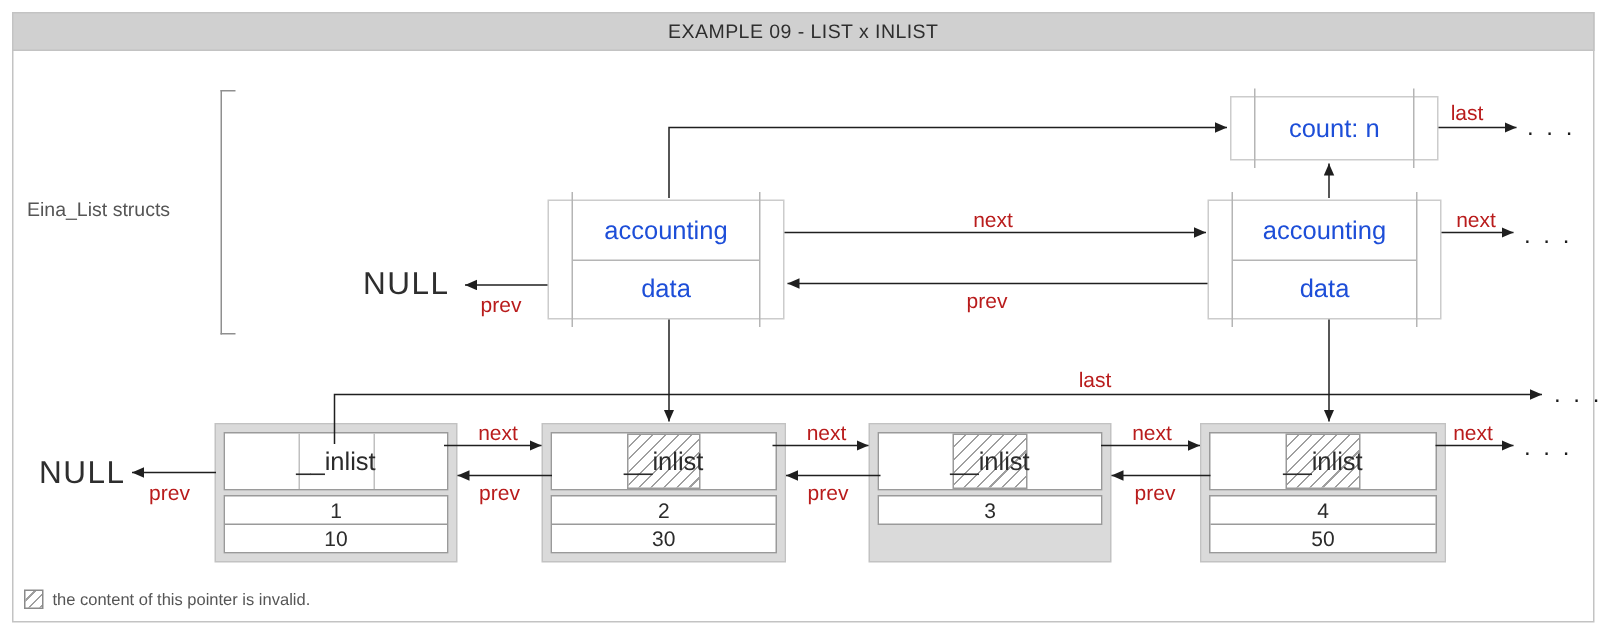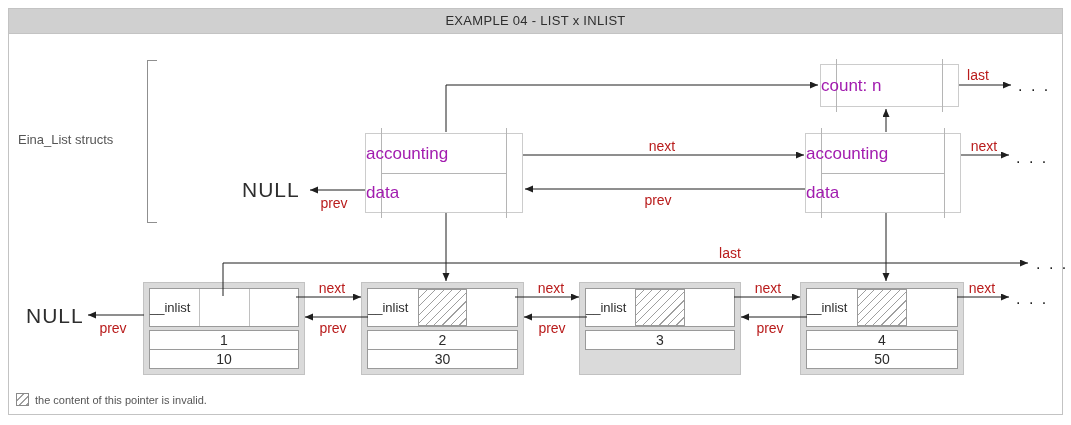--- a/index.html
+++ b/index.html
@@ -14,43 +14,43 @@
     font-size:13px;color:#2e2e2e;letter-spacing:.3px;}
   
   .bracket{position:absolute;left:147px;top:60px;width:10px;height:163px;box-sizing:border-box;
     border-left:1px solid #8f8f8f;border-top:1px solid #8f8f8f;border-bottom:1px solid #8f8f8f;}
   .bracket-label{position:absolute;left:18px;top:132px;width:120px;height:16px;
     font-size:13px;color:#555;text-align:left;white-space:nowrap;}
   
   .objbox{position:absolute;box-sizing:border-box;border:1px solid #cccccc;background:#ffffff;}
   .inner-lines{position:absolute;left:15px;right:15px;top:-6px;bottom:-6px;
     border-left:1px solid #b5b5b5;border-right:1px solid #b5b5b5;pointer-events:none;}
-  .obj-row{position:relative;text-align:left;font-size:17px;color:#a21caf;}
+  .obj-row{position:relative;text-align:center;font-size:17px;color:#1d4ed8;}
   .obj-divider{position:absolute;left:16px;right:16px;top:39px;height:0;border-top:1px solid #b5b5b5;}
   .count-box{left:820px;top:64px;width:139px;height:43px;}
   .count-box .obj-row{line-height:41px;}
   .abox1{left:365px;top:133px;width:158px;height:80px;}
   .abox2{left:805px;top:133px;width:156px;height:80px;}
   .abox1 .obj-row,.abox2 .obj-row{line-height:39px;height:39px;}
   
   .null-label{position:absolute;font-size:21px;color:#2e2e2e;letter-spacing:1px;white-space:nowrap;}
   
   .conn-label{position:absolute;transform:translateX(-50%);font-size:14px;color:#b91c1c;white-space:nowrap;}
   .dots{position:absolute;font-size:16px;color:#1a1a1a;letter-spacing:2px;white-space:nowrap;line-height:16px;}
   
   .ibox{position:absolute;top:283px;height:91px;box-sizing:border-box;background:#dadada;
     border:5px solid #dadada;outline:1px solid #c2c2c2;}
   .icell-top{position:relative;height:39px;background:#ffffff;border:1px solid #9a9a9a;box-sizing:border-box;}
   .subline-l{position:absolute;left:33.3%;top:0;bottom:0;width:0;border-left:1px solid #c0c0c0;}
   .subline-r{position:absolute;left:66.6%;top:0;bottom:0;width:0;border-left:1px solid #c0c0c0;}
   .hatch{position:absolute;left:33.3%;width:33.4%;top:0;bottom:0;box-sizing:border-box;
     border:1px solid #9a9a9a;
     background:repeating-linear-gradient(135deg,#ffffff 0 5px,#9f9f9f 5px 6px);}
-  .member{position:absolute;left:0;right:0;top:0;bottom:0;line-height:37px;
-    font-size:13px;color:#2b2b2b;z-index:2;}
+  .member{position:absolute;left:0;right:0;top:0;bottom:0;text-align:center;line-height:37px;
+    font-size:17px;color:#2b2b2b;z-index:2;}
   .ivalues{margin-top:3px;border:1px solid #9a9a9a;background:#ffffff;box-sizing:border-box;}
   .ival{height:18px;line-height:18px;text-align:center;font-size:14px;color:#2b2b2b;}
   .ival + .ival{border-top:1px solid #9a9a9a;}
   .b1{left:144px;width:160px;}
   .b2{left:362px;width:161px;}
   .b3{left:580px;width:160px;}
   .b4{left:801px;width:162px;}
   
   .legend-swatch{position:absolute;left:16px;top:393px;width:13px;height:13px;box-sizing:border-box;
     border:1px solid #8a8a8a;
@@ -60,21 +60,21 @@
   .conn-svg{position:absolute;left:0;top:0;width:1071px;height:425px;pointer-events:none;}
 </style>
 </head>
 <body>
 
 <div class="page">
 
   <div class="frame"></div>
 
   <div class="titlebar">
-    <span>EXAMPLE 04 - LIST x INLIST</span>
+    <span>EXAMPLE 09 - LIST x INLIST</span>
   </div>
 
   <div class="bracket"></div>
   <div class="bracket-label">Eina_List structs</div>
 
   <div class="objbox count-box">
     <div class="inner-lines"></div>
     <div class="obj-row">count: n</div>
   </div>
 

